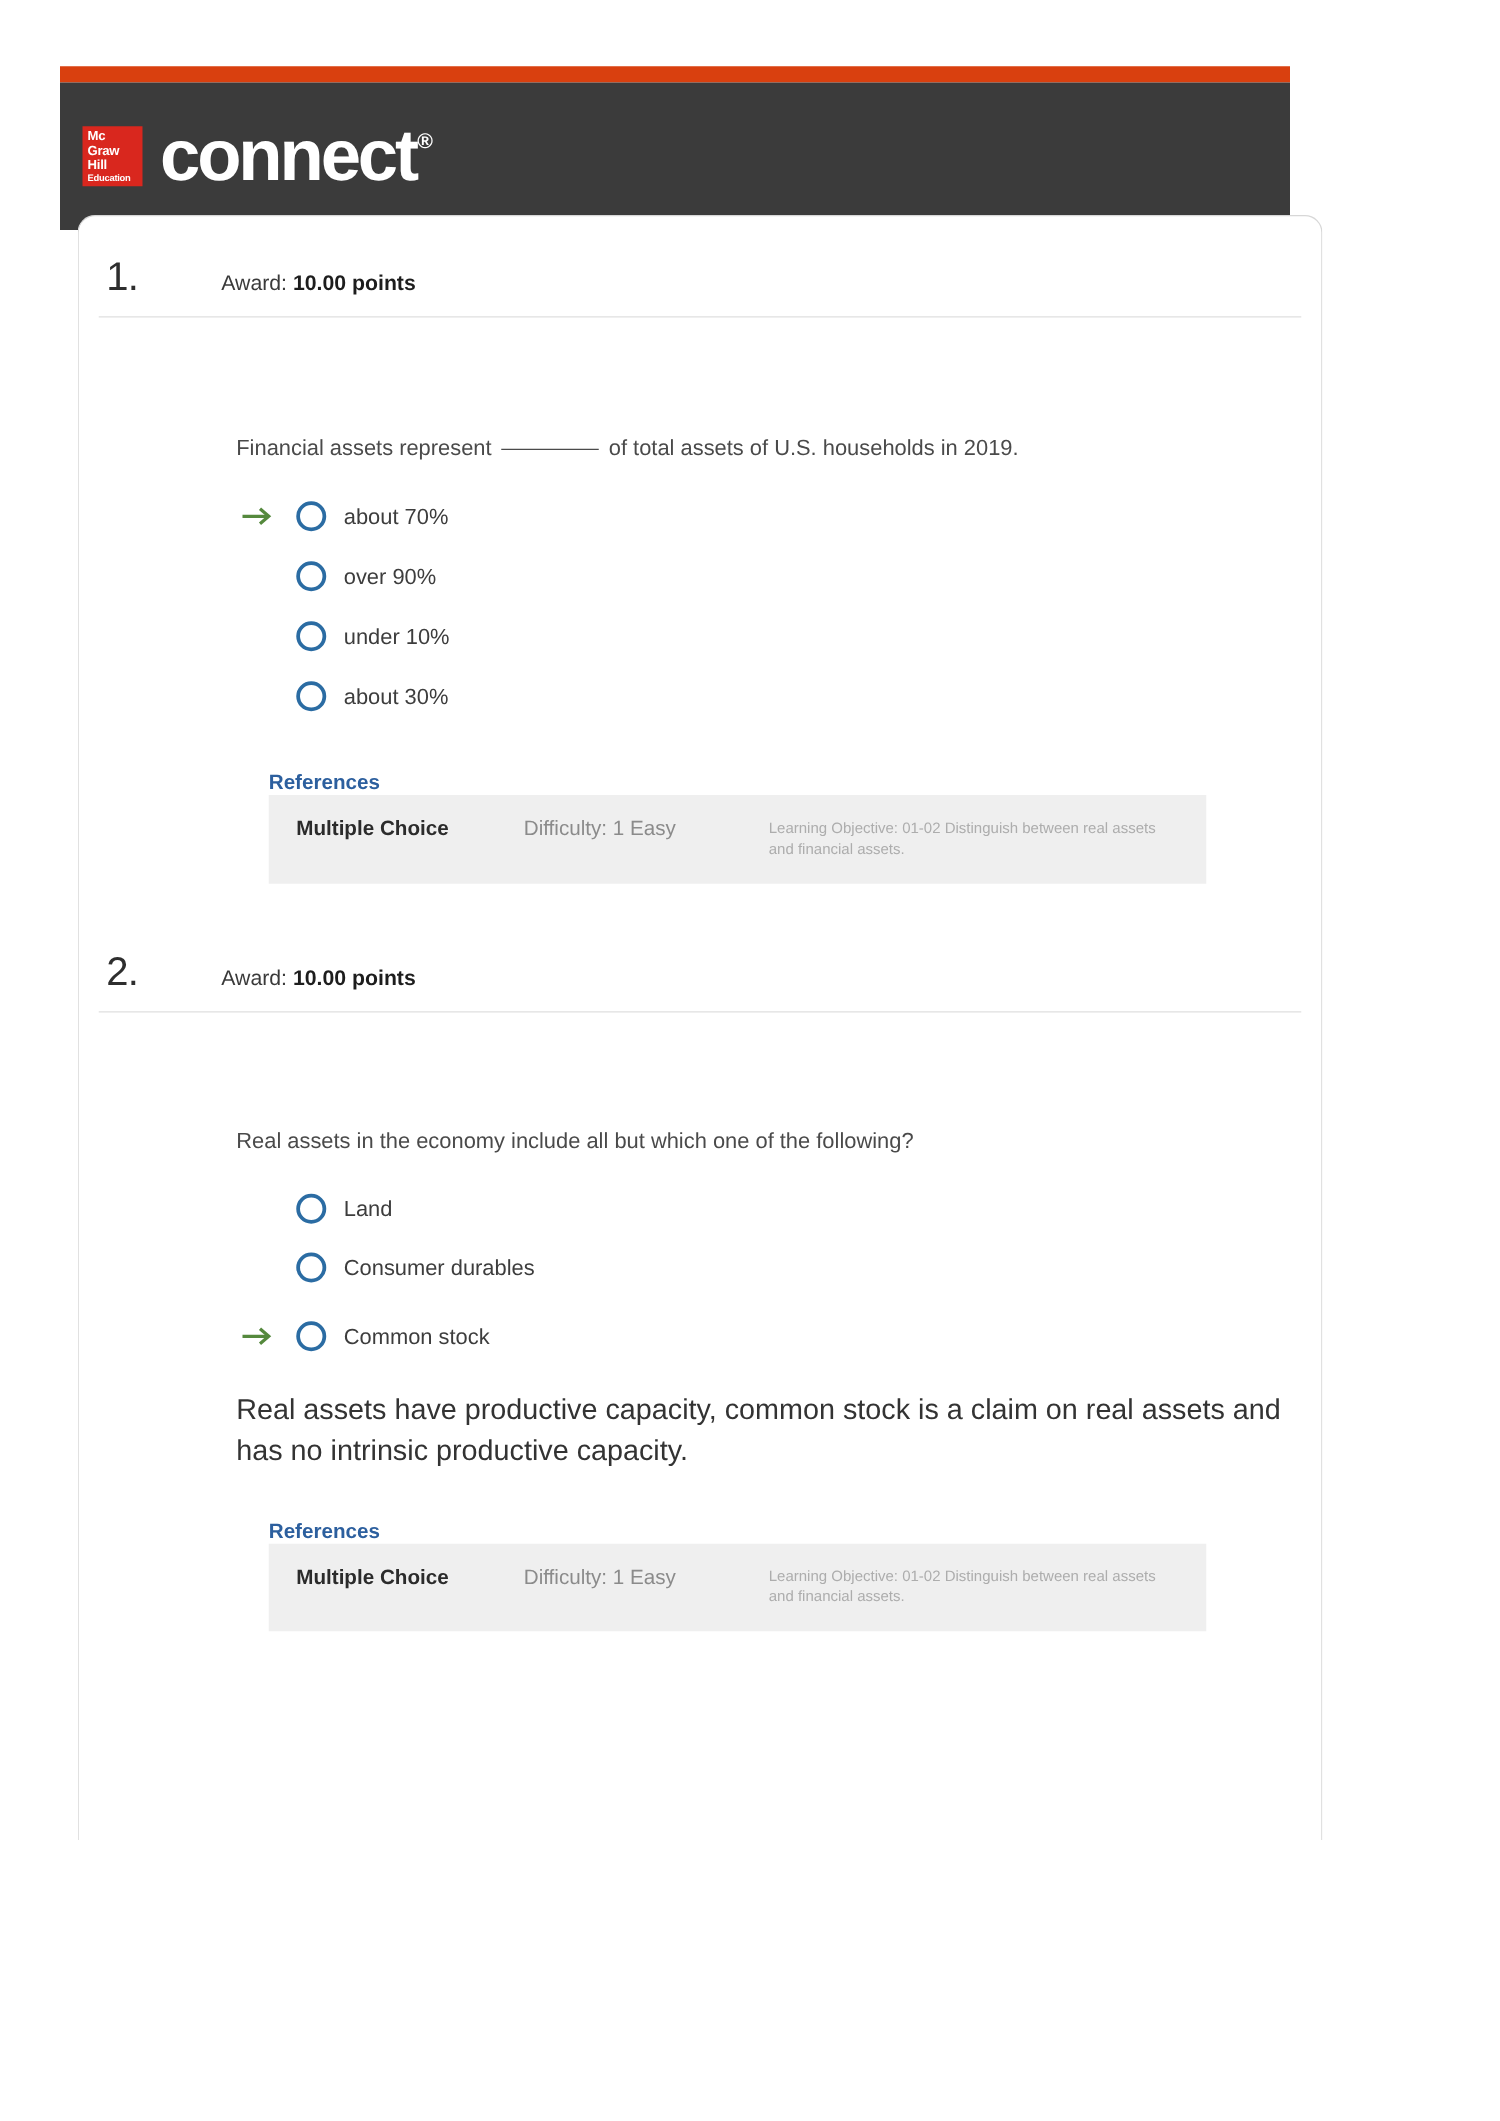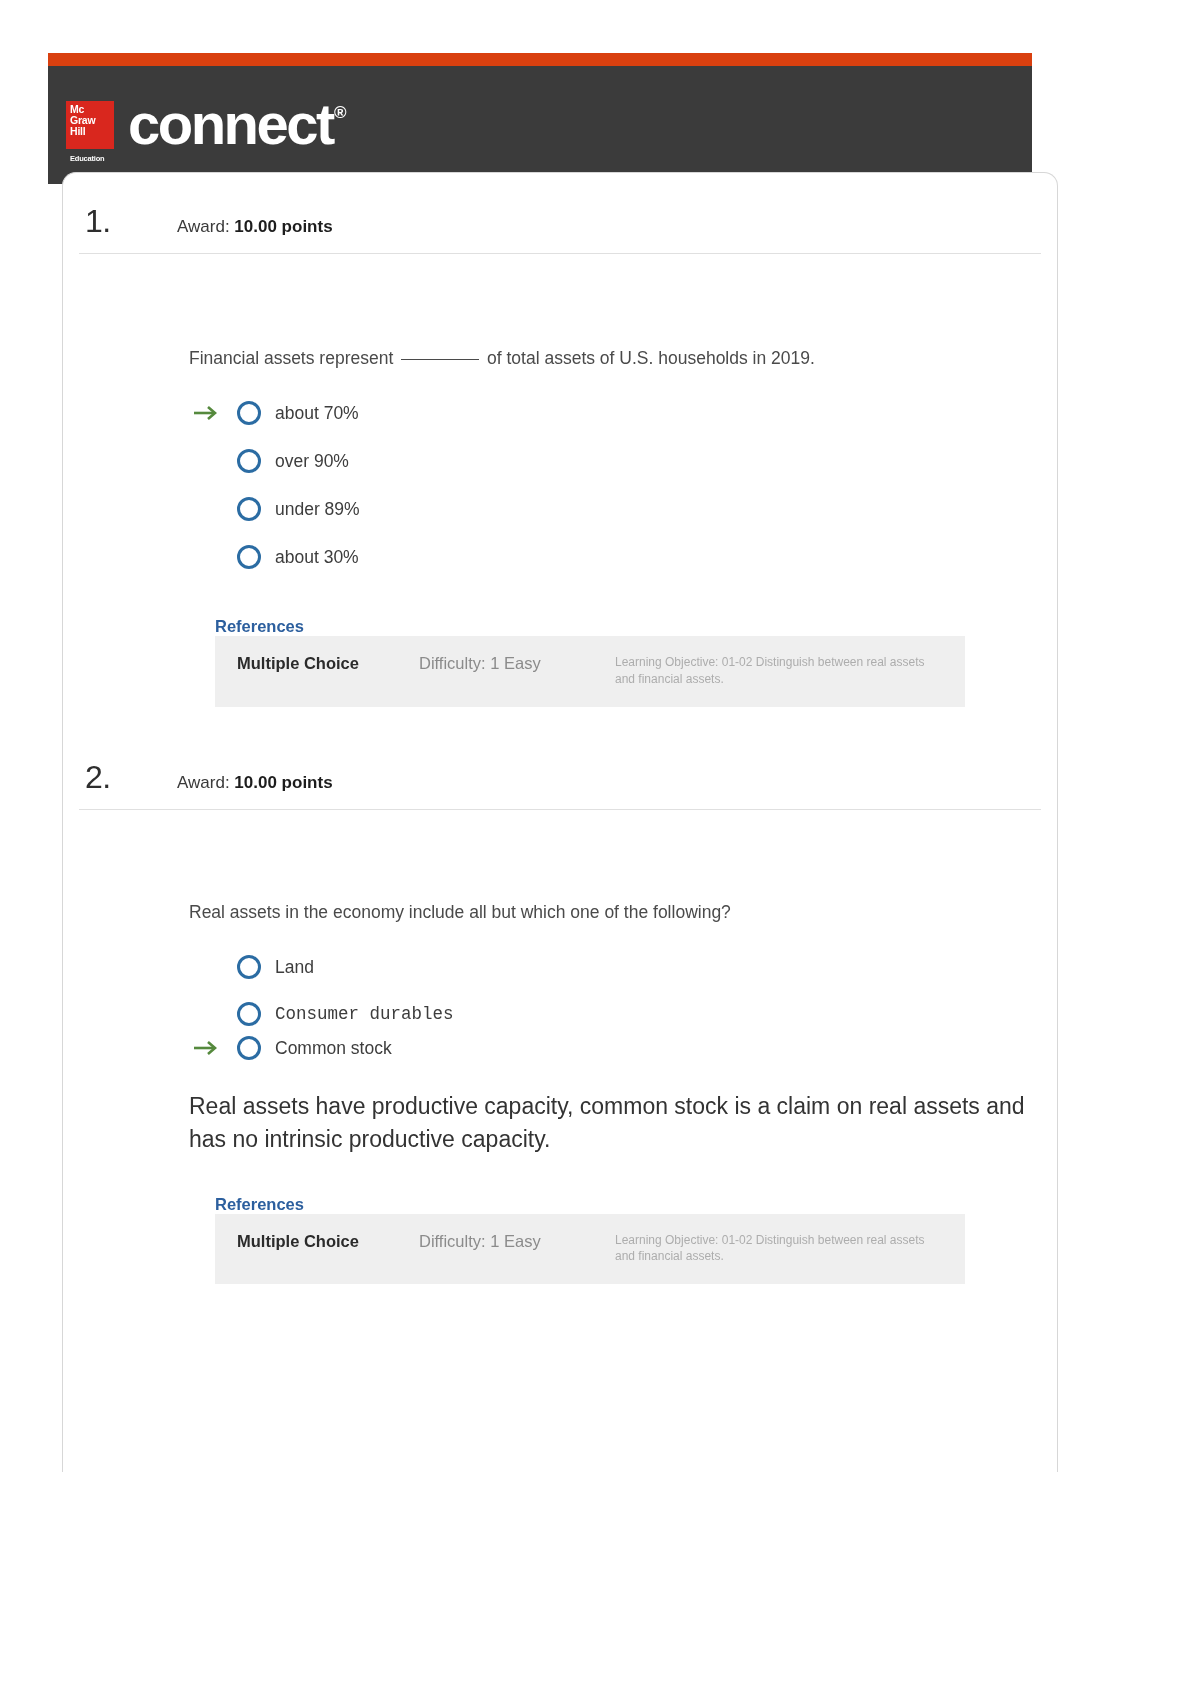--- a/index.html
+++ b/index.html
@@ -226,21 +226,21 @@
 <div class="page">
 
   <div class="header-wrap">
     <div class="header-accent"></div>
     <div class="header-bar">
       <div class="brand">
         <div class="mhe-logo">
           <span>Mc</span>
           <span>Graw</span>
           <span>Hill</span>
-          <span style="font-size:7.5px;line-height:9px;margin-top:16px;">Education</span>
+          <span style="font-size:7.5px;line-height:9px;">Education</span>
         </div>
         <div class="wordmark"><span>connect</span><span class="reg">®</span></div>
       </div>
     </div>
   </div>
 
   <div class="card">
 
     <div class="question" id="q1" style="padding-top:30px;">
       <div class="q-head">
@@ -269,21 +269,21 @@
             <span class="option-label">about 70%</span>
           </div>
           <div class="option" style="margin-bottom:24px;">
 
             <span class="radio"></span>
             <span class="option-label">over 90%</span>
           </div>
           <div class="option" style="margin-bottom:24px;">
 
             <span class="radio"></span>
-            <span class="option-label">under 89%</span>
+            <span class="option-label">under 10%</span>
           </div>
           <div class="option">
 
             <span class="radio"></span>
             <span class="option-label">about 30%</span>
           </div>
         </div>
 
         <div class="references" style="margin-top:48px;">References</div>
 
@@ -309,21 +309,21 @@
         <div class="q-text">
           <span>Real assets in the economy include all but which one of the following?</span>
         </div>
 
         <div class="options" style="margin-top:30px;">
           <div class="option" style="margin-bottom:23px;">
 
             <span class="radio"></span>
             <span class="option-label">Land</span>
           </div>
-          <div class="option" style="margin-bottom:10px;font-family:Liberation Mono, monospace;">
+          <div class="option" style="margin-bottom:31px;">
 
             <span class="radio"></span>
             <span class="option-label">Consumer durables</span>
           </div>
           <div class="option correct">
             <svg class="arrow" viewBox="0 0 26 18">
               <line x1="1" y1="9" x2="21" y2="9" stroke="#55893d" stroke-width="2.6"></line>
               <polyline points="15,3 22,9 15,15" fill="none" stroke="#55893d" stroke-width="2.6"></polyline>
             </svg>
             <span class="radio"></span>

